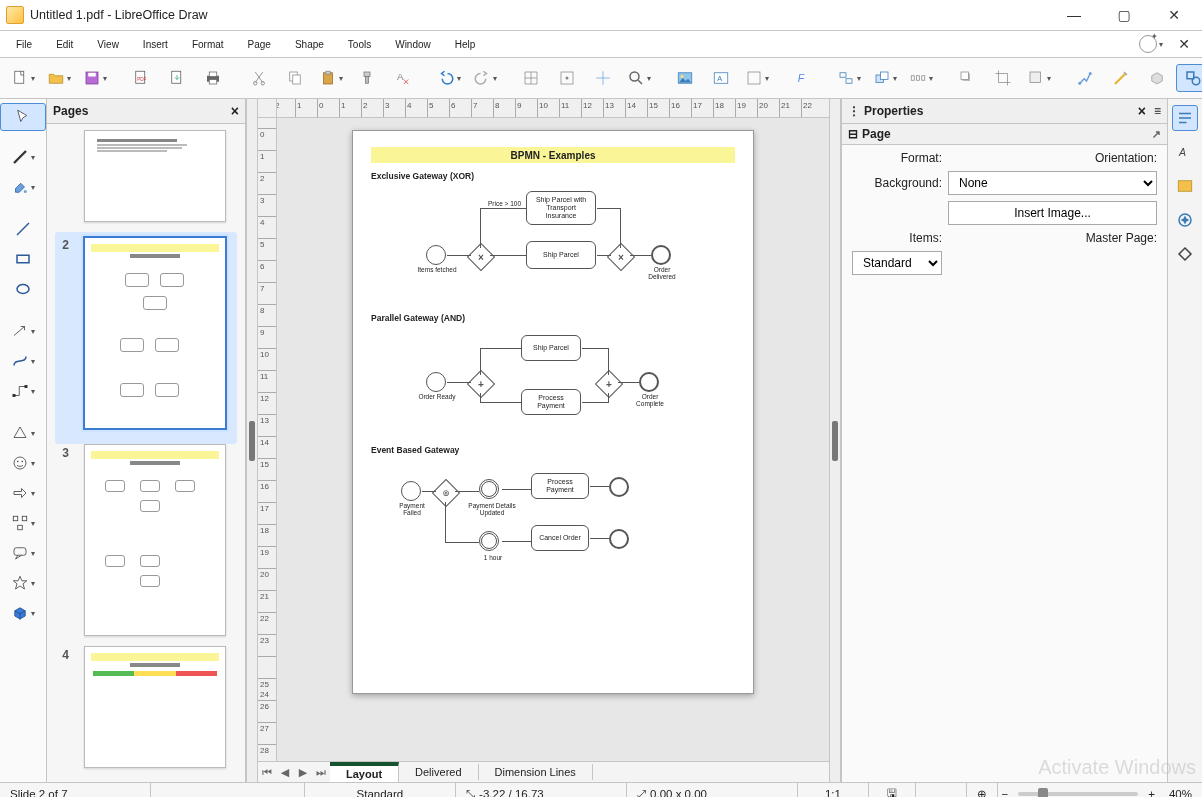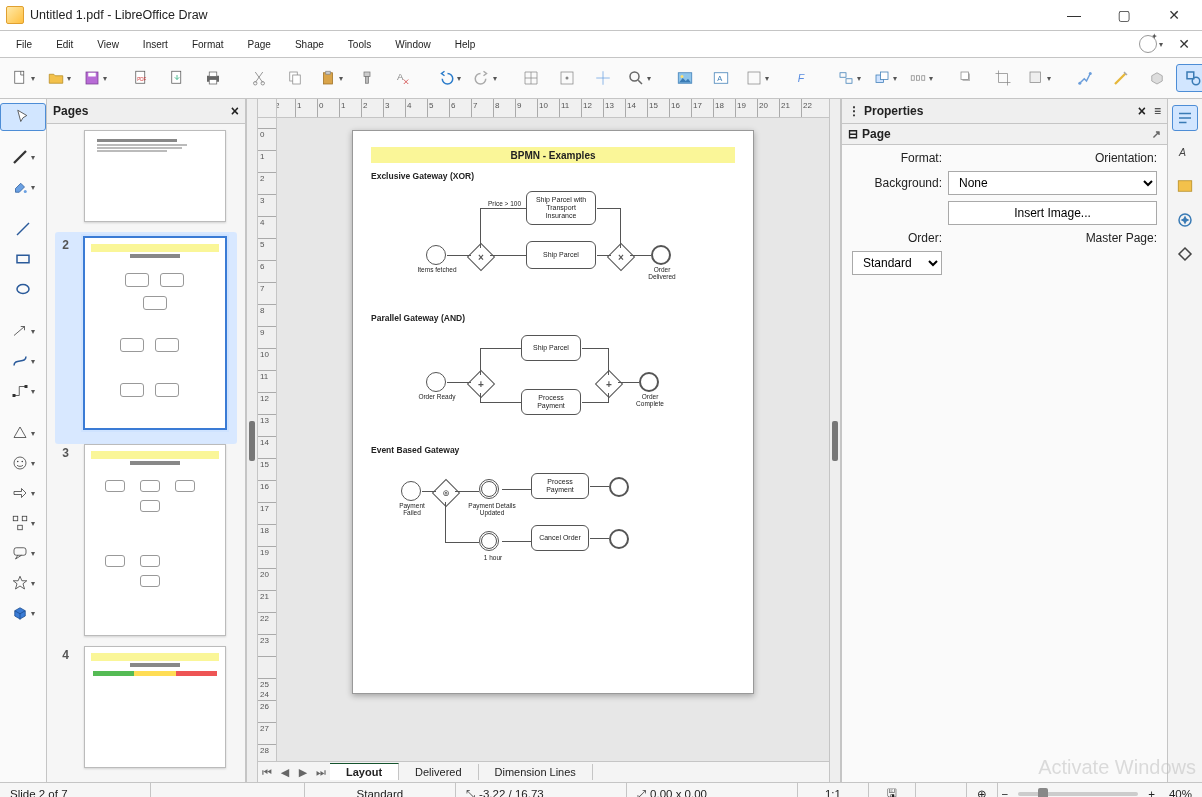--- a/index.html
+++ b/index.html
@@ -62,21 +62,21 @@
   .evt.end{border-width:2.5px;}
   .gw{width:18px;height:18px;border:1.5px solid #555;position:absolute;background:#fff;transform:rotate(45deg);}
   .gw .sym{position:absolute;inset:0;display:flex;align-items:center;justify-content:center;transform:rotate(-45deg);font-size:10px;font-weight:bold;color:#555;}
   .task{position:absolute;border:1.3px solid #555;border-radius:6px;background:#fff;display:flex;align-items:center;justify-content:center;text-align:center;padding:2px 4px;box-sizing:border-box;font-size:7px;line-height:1.15;}
   .dlabel{position:absolute;text-align:center;font-size:6.5px;line-height:1.05;width:44px;}
   .flow{position:absolute;background:#555;}
   
   .tabstrip{height:20px;border-top:1px solid var(--border);display:flex;align-items:center;background:#f4f4f4;font-size:11px;}
   .tabstrip .navb{width:18px;text-align:center;color:#666;}
   .tabstrip .tab{padding:2px 16px;border-right:1px solid var(--border);}
-  .tabstrip .tab.active{background:#fff;font-weight:bold;border-top:1px solid #14532d;margin-top:-1px;}
+  .tabstrip .tab.active{background:#fff;font-weight:bold;border-top:4px solid #14532d;margin-top:-1px;}
   
   .sash{width:10px;background:#eee;border-left:1px solid var(--border);border-right:1px solid var(--border);display:flex;align-items:center;justify-content:center;}
   .sash .grip{width:6px;height:40px;background:#777;border-radius:2px;}
   
   .right-panels{width:360px;border-left:1px solid var(--border);display:flex;}
   .props{flex:1;background:#fafafa;display:flex;flex-direction:column;}
   .props .panel-head{font-weight:bold;}
   .props .group-head{background:#f0f0f0;padding:3px 6px;font-weight:bold;display:flex;align-items:center;border-bottom:1px solid var(--border);}
   .props .group-head .mini{margin-left:auto;font-size:11px;color:#666;}
   .props .rows{padding:6px 10px;display:grid;grid-template-columns:90px 1fr;gap:6px 6px;align-items:center;}
@@ -740,21 +740,21 @@
         <label>Format:</label>
 
         <label>Orientation:</label>
 
         <label>Background:</label>
         <select><option>None</option></select>
 
         <span></span>
         <button class="prop">Insert Image...</button>
 
-        <label>Order:</label>
+        <label>Items:</label>
 
         <label>Master Page:</label>
         <select><option>Standard</option></select>
       </div>
     </div>
     <div class="minisidebar">
       <div class="mico active">
           <svg class="ic" viewBox="0 0 24 24">
             <path d="M4 6h16M4 12h16M4 18h10" stroke="#3a7bb5" stroke-width="2"></path>
           </svg>

